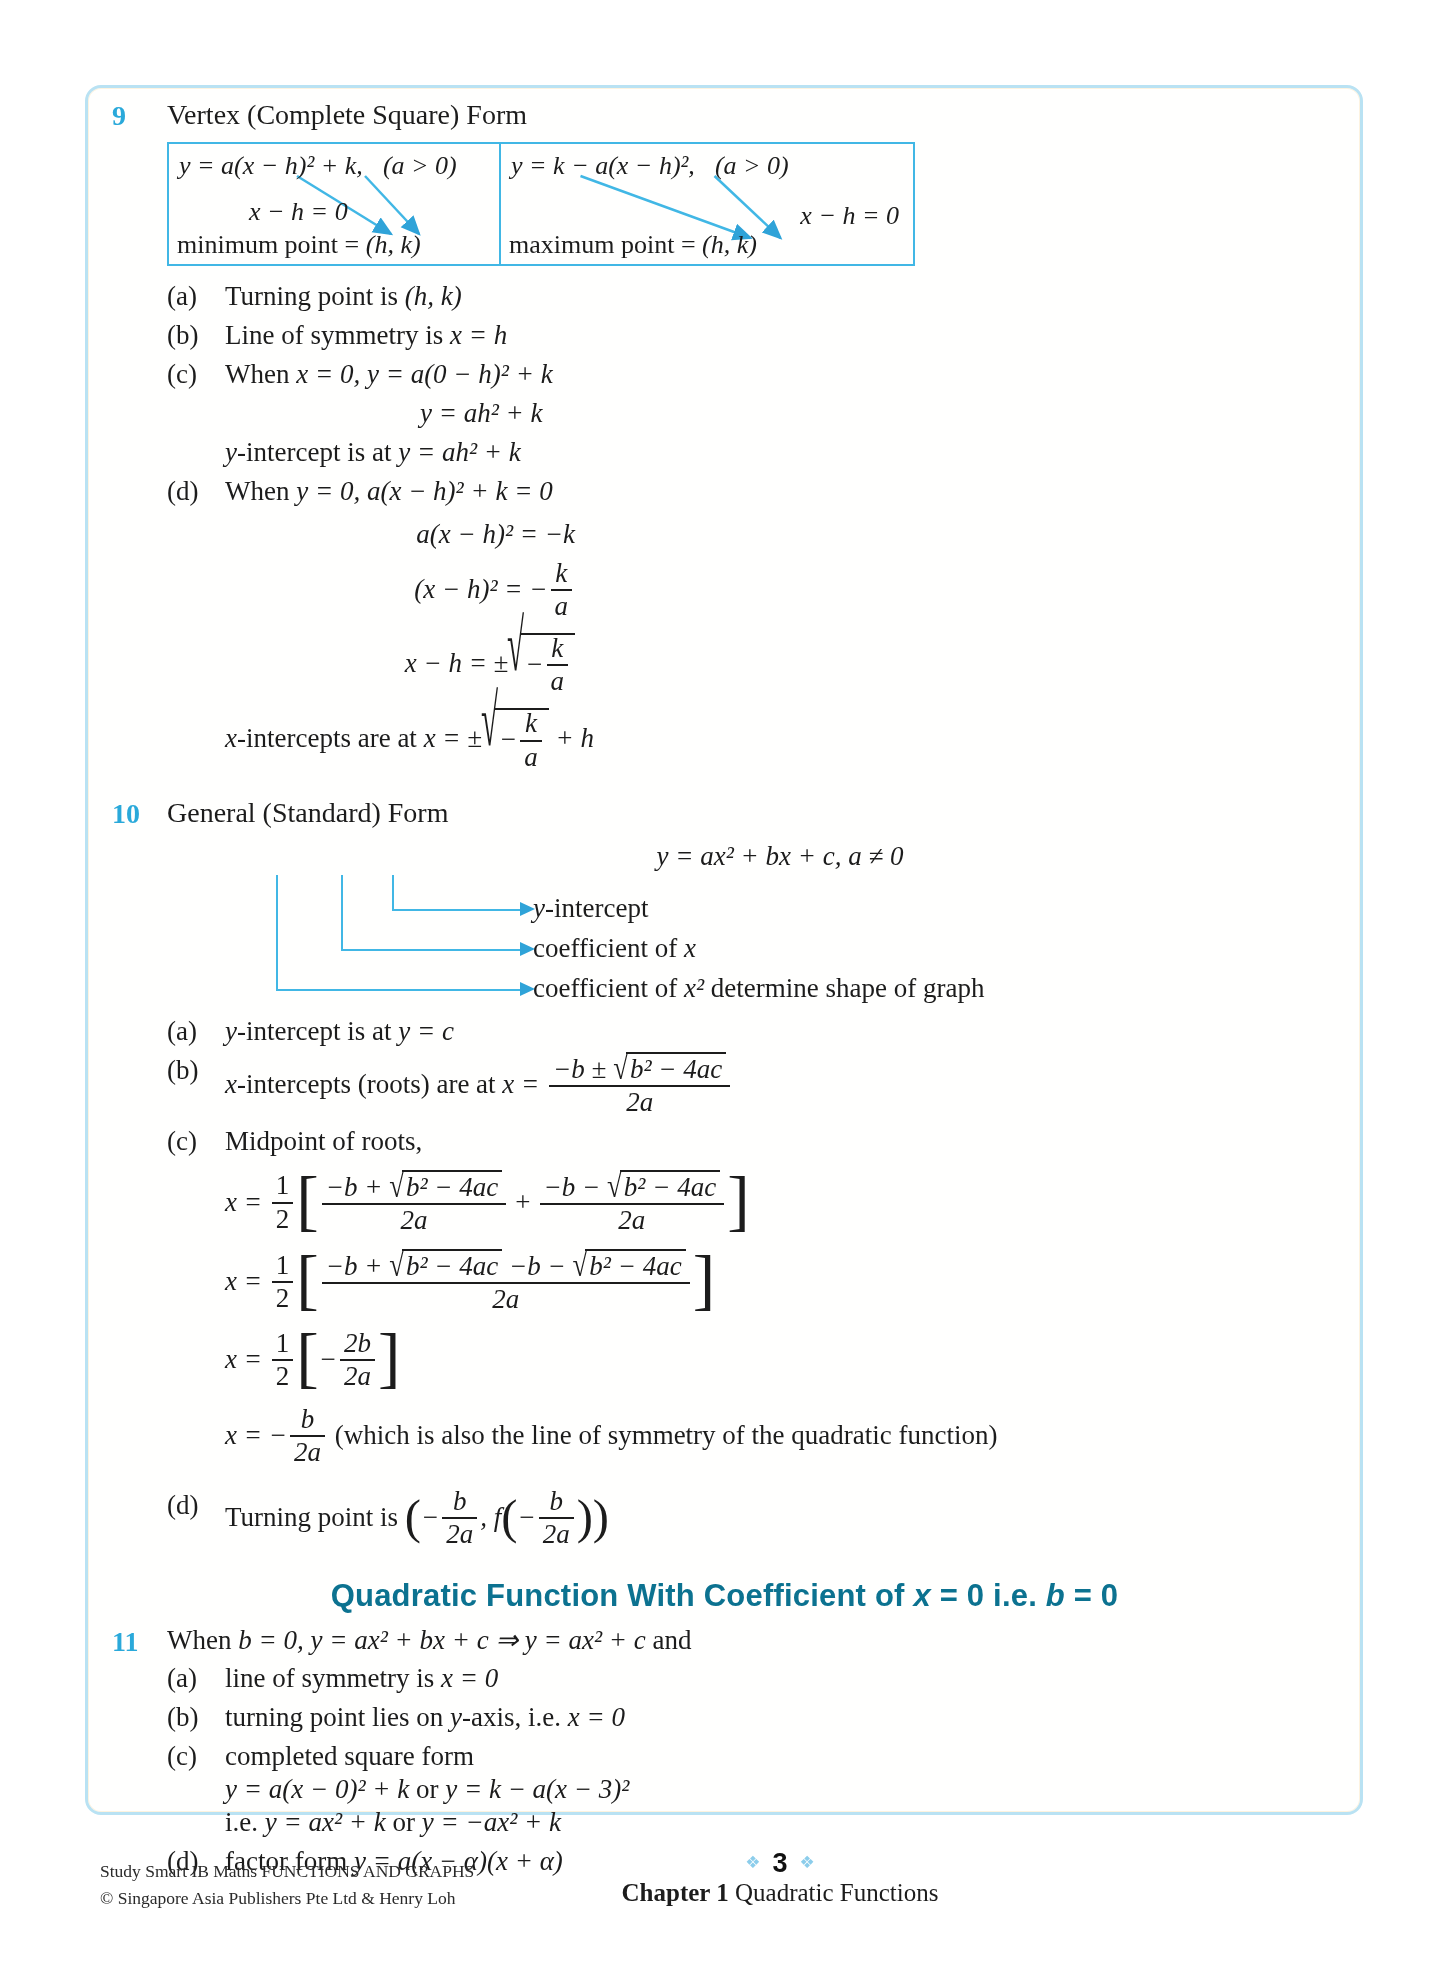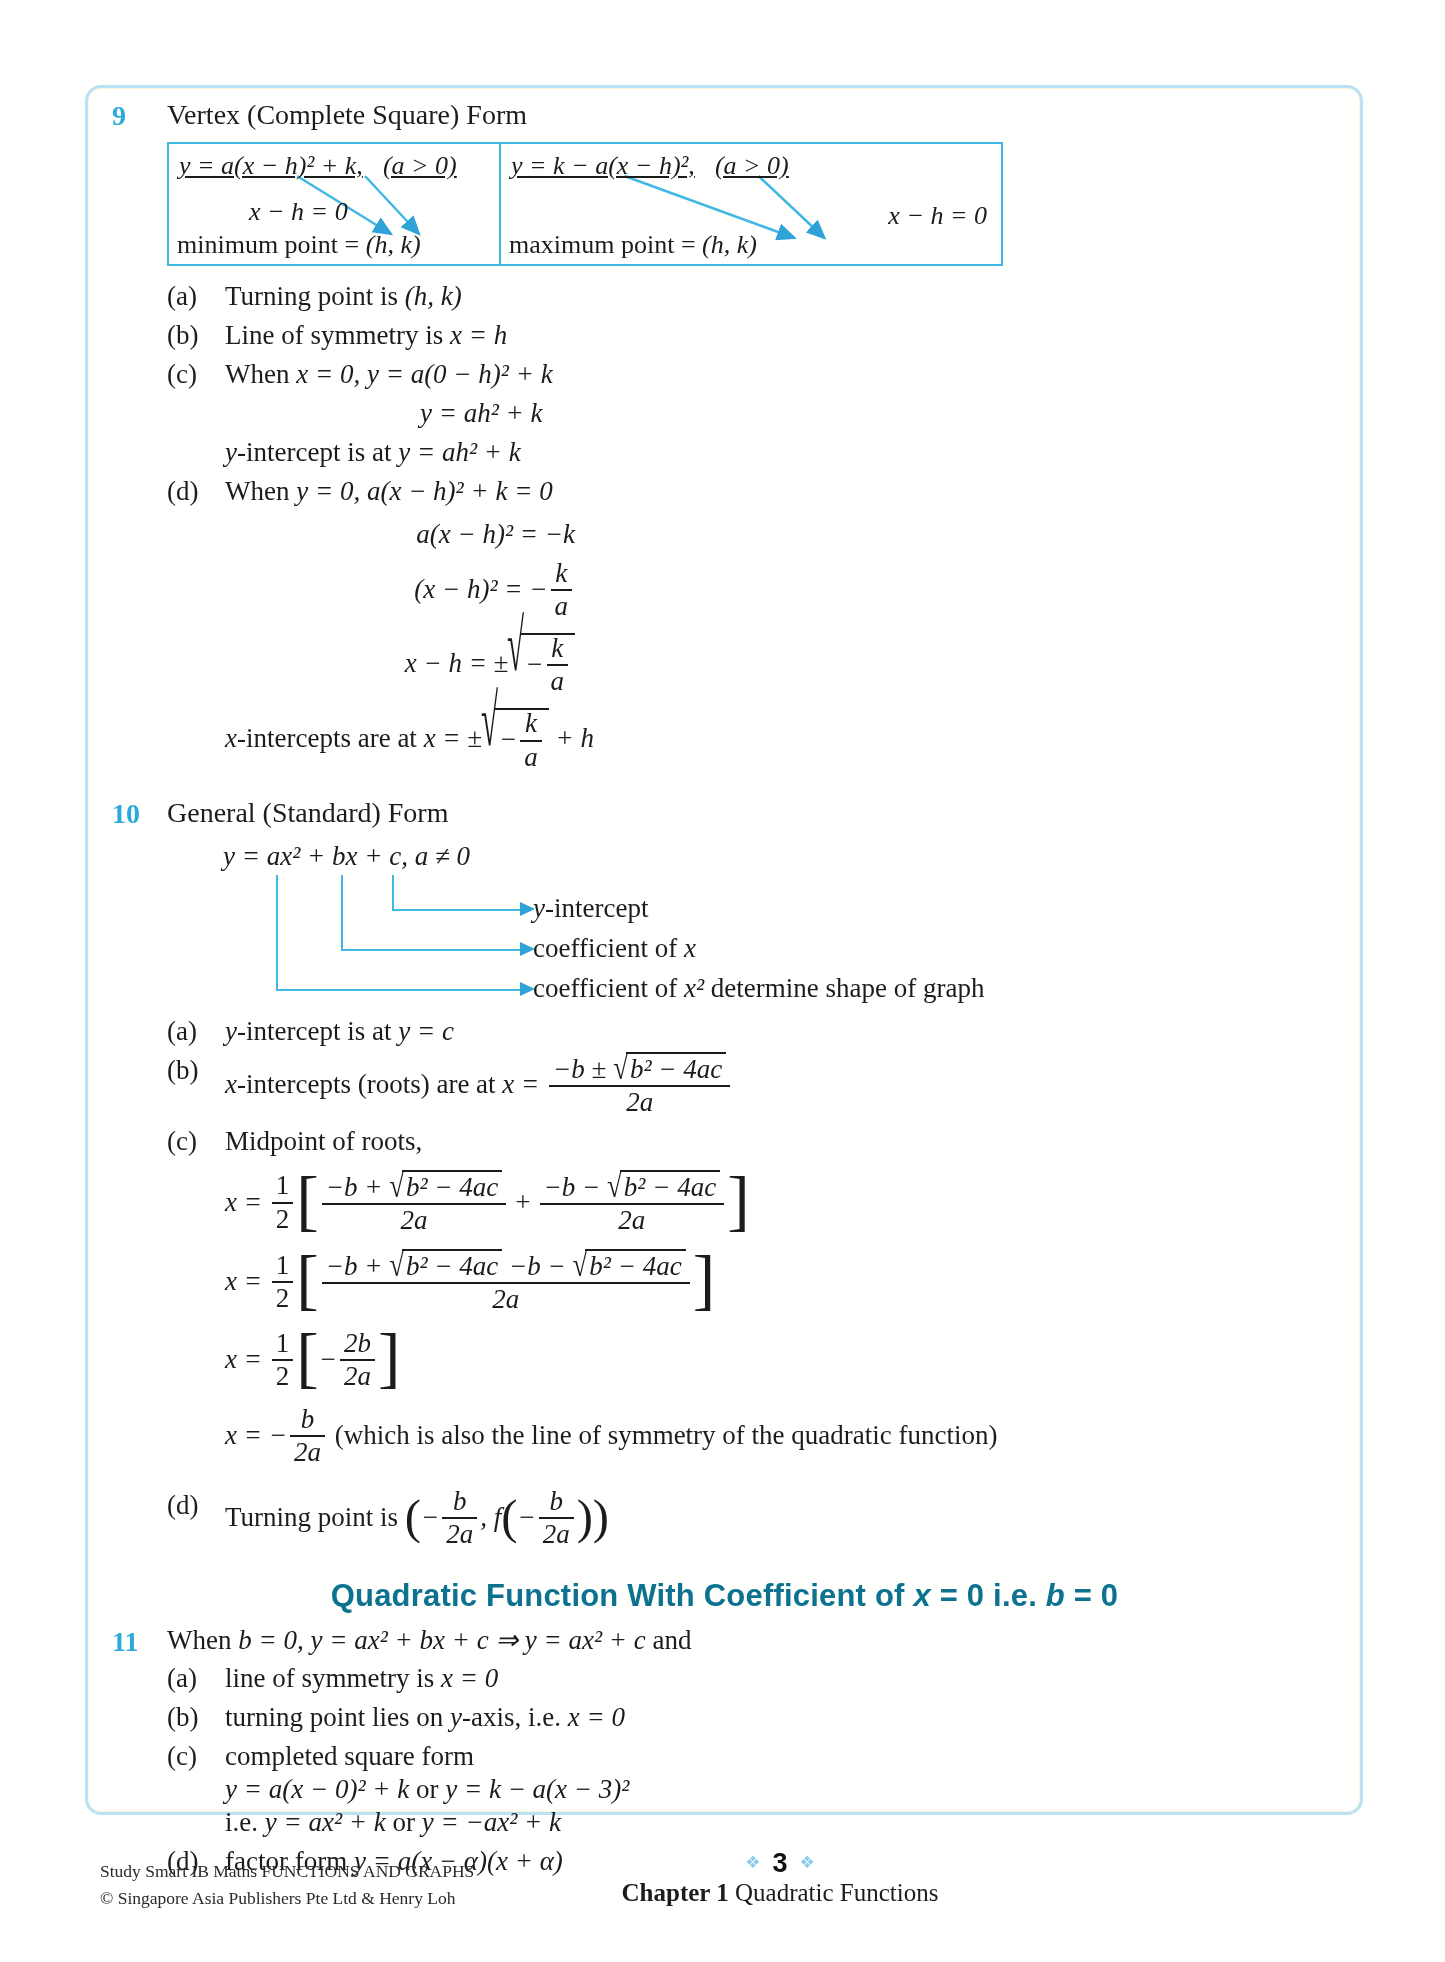--- a/index.html
+++ b/index.html
@@ -10,21 +10,21 @@
          box-shadow:0 0 0 1px #fdf3e0 inset;}
   .content{position:absolute;left:112px;top:98px;width:1225px;}
 
   .math{font-style:italic;}
   .section{display:flex;}
   .sec-num{width:55px;flex:none;color:#2aa9da;font-weight:bold;font-size:28px;padding-top:2px;}
   .sec-body{flex:1;font-size:27px;line-height:1.22;}
   .sec-title{font-size:28px;margin-bottom:10px;}
 
   
-  .vertex-box{display:flex;width:836px;border:2.5px solid #41b7e5;margin:2px 0 14px 0;box-sizing:border-box;text-decoration:underline;}
+  .vertex-box{display:flex;width:748px;border:2.5px solid #41b7e5;margin:2px 0 14px 0;box-sizing:border-box;}
   .vcell{position:relative;height:120px;padding:6px 10px;font-size:26px;box-sizing:border-box;}
   .vcell.left{width:332px;border-right:2.5px solid #41b7e5;}
   .vcell.right{flex:1;}
   .vrow1{display:flex;gap:20px;white-space:nowrap;position:relative;z-index:2;}
   .vaxis{position:absolute;z-index:2;}
   .vcell.left .vaxis{left:80px;top:52px;}
   .vcell.right .vaxis{right:14px;top:56px;}
   .vpoint{position:absolute;left:8px;bottom:3px;white-space:nowrap;z-index:2;}
   .varrows{position:absolute;left:0;top:0;width:100%;height:100%;z-index:1;}
 
@@ -48,21 +48,21 @@
   .sqrt.big{vertical-align:middle;}
   .sqrt.big .rad{transform:scaleY(2.7) scaleX(1.15);transform-origin:center 80%;}
   .sqrt.big .vinc{vertical-align:middle;}
 
   .bk{font-size:2.5em;font-style:normal;font-weight:300;vertical-align:middle;
       line-height:0;position:relative;top:-4px;font-family:"Liberation Serif",serif;}
   .pn{font-size:1.8em;font-style:normal;font-weight:300;vertical-align:middle;
       line-height:0;position:relative;top:-3px;font-family:"Liberation Serif",serif;}
 
   
-  .gsf-eq{margin-left:56px;}
+  .gsf-eq{margin-left:56px;text-align:center;}
   .gsf-diagram{position:relative;height:134px;margin-left:56px;margin-bottom:8px;}
   .conn{position:absolute;top:2px;border-left:2.5px solid #41b7e5;border-bottom:2.5px solid #41b7e5;}
   .ahead{position:absolute;width:0;height:0;border-left:15px solid #2fa3d8;
          border-top:7px solid transparent;border-bottom:7px solid transparent;}
   .glabel{position:absolute;left:310px;white-space:nowrap;}
 
   .teal-head{font-family:"Liberation Sans",sans-serif;font-weight:bold;font-size:31px;
              color:#0c7290;margin:20px 0 10px 0;letter-spacing:0.2px;text-align:center;}
 
   .footer{position:absolute;left:100px;top:1856px;width:1250px;}

